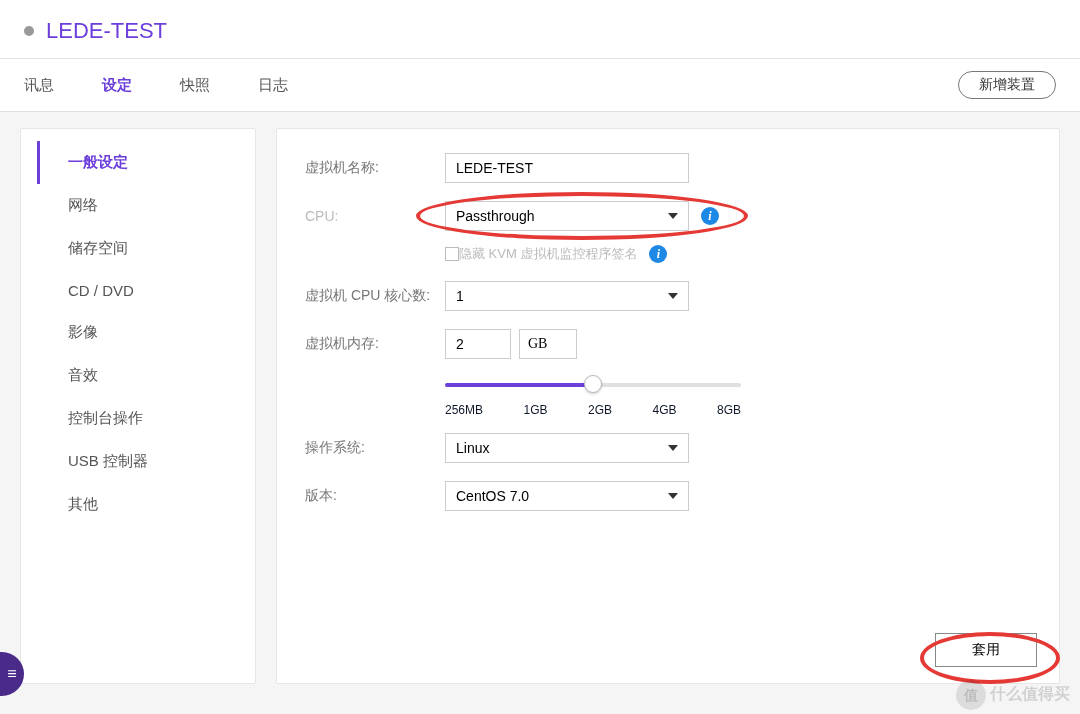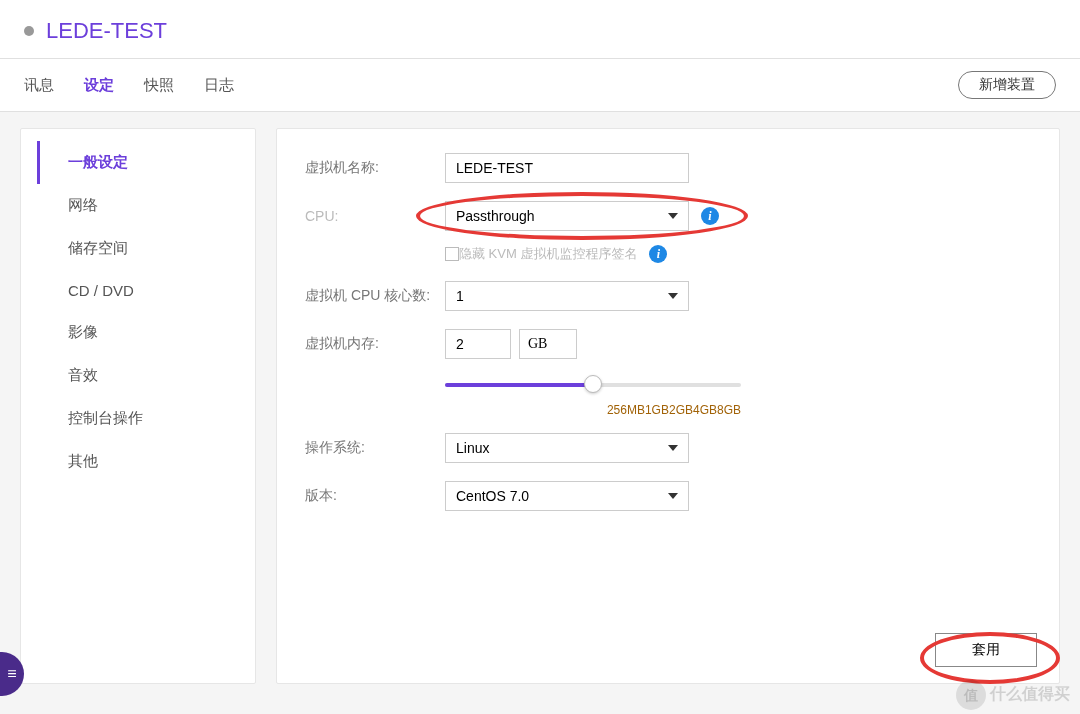--- a/index.html
+++ b/index.html
@@ -4,21 +4,21 @@
   <style>
     * { box-sizing: border-box; margin: 0; padding: 0; }
     body { font-family: "Microsoft YaHei", Arial, sans-serif; background: #f5f5f5; width: 1080px; height: 714px; position: relative; }
     
     .header { background: #fff; padding: 18px 24px 14px; display: flex; align-items: center; gap: 12px; }
     .status-dot { width: 10px; height: 10px; border-radius: 50%; background: #999; }
     .page-title { color: #6c3fdb; font-size: 22px; font-weight: 500; }
     
     .divider { height: 1px; background: #e0e0e0; }
     
-    .tabbar { background: #fff; display: flex; align-items: center; padding: 0 24px; height: 52px; gap: 30px; }
+    .tabbar { background: #fff; display: flex; align-items: center; padding: 0 24px; height: 52px; gap: 48px; }
     .tab { color: #555; font-size: 15px; cursor: pointer; }
     .tab.active { color: #6c3fdb; font-weight: 600; }
     .spacer { flex: 1; }
     .add-device-btn { border: 1px solid #777; border-radius: 14px; padding: 4px 20px; font-size: 14px; background: #fff; cursor: pointer; color: #333; }
     
     .content { display: flex; padding: 16px 20px; gap: 20px; }
     
     .sidebar { width: 236px; background: #fff; border: 1px solid #e6e6e6; border-radius: 2px; padding: 12px 16px; }
     .sidebar-item { padding: 12px 28px; font-size: 15px; color: #555; cursor: pointer; border-left: 3px solid transparent; }
     .sidebar-item.active { color: #6c3fdb; border-left-color: #6c3fdb; font-weight: 600; }
@@ -38,21 +38,21 @@
     .checkbox-label { font-size: 13px; color: #bbb; }
     
     .mem-input { width: 66px; height: 30px; border: 1px solid #ccc; padding: 0 10px; font-size: 14px; }
     .mem-unit { width: 58px; height: 30px; border: 1px solid #ccc; padding: 0 8px; font-size: 14px; background: #fff; display: flex; align-items: center; justify-content: space-between; margin-left: 8px; cursor: pointer; font-family: Liberation Serif, serif; }
     
     .slider-wrap { margin-left: 140px; margin-top: 4px; margin-bottom: 8px; }
     .slider { position: relative; width: 296px; height: 16px; }
     .slider-track { position: absolute; top: 6px; left: 0; right: 0; height: 4px; background: #e0e0e0; border-radius: 2px; }
     .slider-fill { position: absolute; top: 6px; left: 0; height: 4px; background: #6c3fdb; border-radius: 2px; }
     .slider-thumb { position: absolute; top: -2px; width: 18px; height: 18px; border-radius: 50%; background: #fff; border: 1px solid #bbb; box-shadow: 0 1px 3px rgba(0,0,0,0.2); margin-left: -9px; }
-    .slider-labels { display: flex; width: 296px; justify-content: flex-end; margin-top: 10px; font-size: 12px; color: #a16207; }
+    .slider-labels { display: flex; width: 296px; justify-content: space-between; margin-top: 10px; font-size: 12px; color: #0f172a; }
     
     .apply-btn { position: absolute; bottom: 16px; right: 22px; border: 1px solid #888; background: #fff; padding: 7px 36px; font-size: 14px; cursor: pointer; }
     
     .side-handle { position: absolute; left: 0; bottom: 18px; width: 24px; height: 44px; background: #4a2b8a; border-radius: 0 22px 22px 0; display: flex; align-items: center; justify-content: center; }
     .side-handle span { color: #fff; font-size: 16px; }
     
     .anno-ellipse { position: absolute; border: 4px solid #e53935; border-radius: 50%; pointer-events: none; }
     
     .watermark { position: absolute; right: 10px; bottom: 4px; font-size: 16px; color: rgba(0,0,0,0.15); font-weight: bold; margin-top: 36px; }
     .watermark-logo { display: inline-block; background: rgba(0,0,0,0.1); border-radius: 50%; width: 30px; height: 30px; text-align: center; line-height: 30px; margin-right: 4px; vertical-align: middle; font-size: 14px; }
@@ -78,20 +78,21 @@
 
 <div class="content">
   <div class="sidebar">
     <div class="sidebar-item active">一般设定</div>
     <div class="sidebar-item">网络</div>
     <div class="sidebar-item">储存空间</div>
     <div class="sidebar-item">CD / DVD</div>
     <div class="sidebar-item">影像</div>
     <div class="sidebar-item">音效</div>
     <div class="sidebar-item">控制台操作</div>
+    <div class="sidebar-item">USB 控制器</div>
     <div class="sidebar-item">其他</div>
   </div>
 
   <div class="main">
     <div class="form-row">
       <div class="form-label">虚拟机名称:</div>
       <input class="text-input" value="LEDE-TEST" style="">
     </div>
 
     <div class="form-row">

